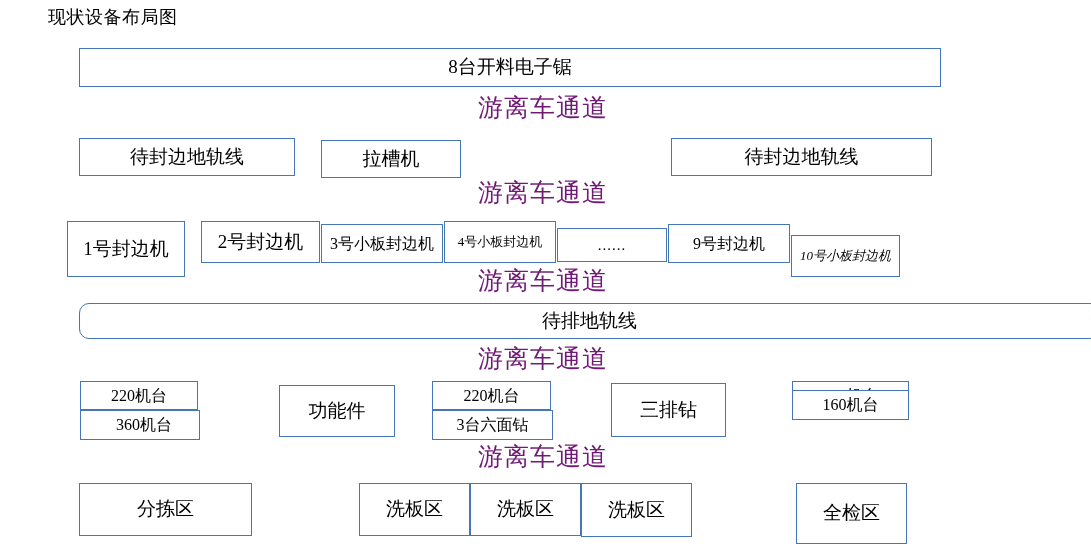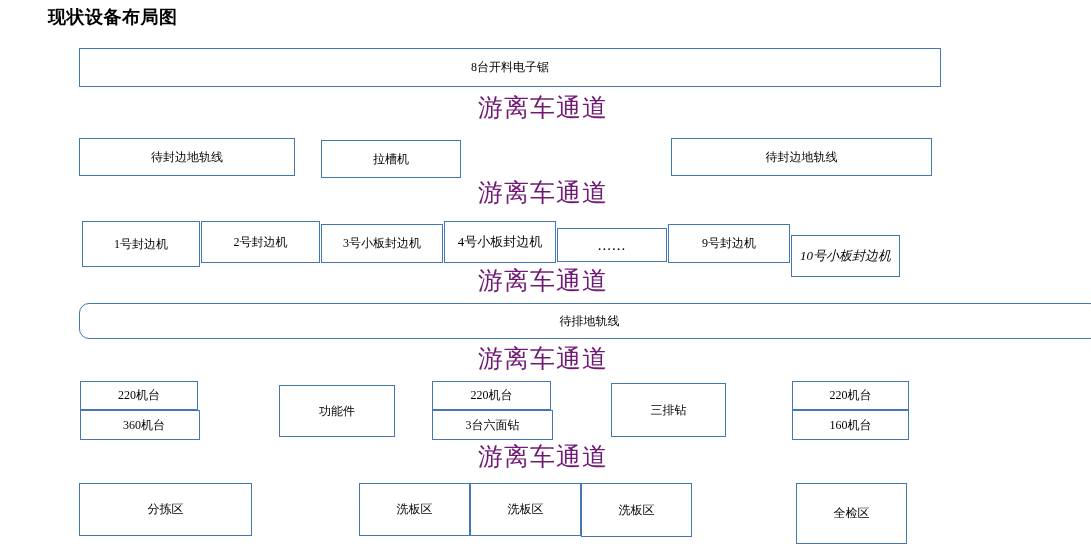--- a/index.html
+++ b/index.html
@@ -21,50 +21,50 @@
     left: 0; top: 0;
     width: 1091px;
     height: 559px;
   }
 
   .page-title {
     position: absolute;
     left: 48px;
     top: 6px;
     font-family: "Liberation Serif", "DejaVu Serif", serif;
-    font-weight: bold;
+    font-weight: normal;
     font-size: 18px;
     letter-spacing: 0.5px;
     line-height: 22px;
     color: #000000;
     white-space: nowrap;
   }
 
   
   .box {
     position: absolute;
     box-sizing: border-box;
     border: 1px solid #4576b5;
     background: #ffffff;
     display: flex;
     align-items: center;
     justify-content: center;
     text-align: center;
     font-family: "Liberation Serif", "DejaVu Serif", serif;
-    font-size: 12px;
+    font-size: 19px;
     line-height: 1.08;
     color: #000000;
     padding: 0 2px;
   }
 
   .box.small {
     font-size: 13px;
   }
   .box.medium {
-    font-size: 12px;
+    font-size: 16px;
   }
   .box.dots {
     font-size: 15px;
     letter-spacing: 1px;
   }
 
   
   .aisle-label {
     position: absolute;
     font-family: "Liberation Serif", "DejaVu Serif", serif;
@@ -85,40 +85,40 @@
   <div id="rows-host">
       <div>
         <div class="box" style="left: 79px; top: 48px; width: 862px; height: 39px;">8台开料电子锯</div>
       </div>
       <div>
         <div class="box" style="left: 79px; top: 138px; width: 216px; height: 38px;">待封边地轨线</div>
         <div class="box" style="left: 321px; top: 140px; width: 140px; height: 38px;">拉槽机</div>
         <div class="box" style="left: 671px; top: 138px; width: 261px; height: 38px;">待封边地轨线</div>
       </div>
       <div>
-        <div class="box" style="left: 82px; top: 221px; width: 118px; height: 46px; font-family: Liberation Serif, serif;">1号封边机</div>
+        <div class="box" style="left: 67px; top: 221px; width: 118px; height: 56px; font-family: Liberation Serif, serif;">1号封边机</div>
         <div class="box" style="left: 201px; top: 221px; width: 119px; height: 42px;">2号封边机</div>
         <div class="box medium" style="left: 321px; top: 224px; width: 122px; height: 39px;">3号小板封边机</div>
         <div class="box small" style="left: 444px; top: 221px; width: 112px; height: 42px;">4号小板封边机</div>
         <div class="box dots" style="left: 557px; top: 228px; width: 110px; height: 34px;">......</div>
         <div class="box medium" style="left: 668px; top: 224px; width: 122px; height: 39px;">9号封边机</div>
         <div class="box small" style="left: 791px; top: 235px; width: 109px; height: 42px; font-style: italic;">10号小板封边机</div>
       </div>
       <div>
         <div class="box" style="left: 79px; top: 303px; width: 1021px; height: 36px; border-radius: 10px;">待排地轨线</div>
       </div>
       <div>
         <div class="box medium" style="left: 80px; top: 381px; width: 118px; height: 29px;">220机台</div>
         <div class="box medium" style="left: 80px; top: 410px; width: 120px; height: 30px; padding-left: 10px;">360机台</div>
         <div class="box" style="left: 249px; top: 385px; width: 116px; height: 52px; margin-left: 30px;">功能件</div>
         <div class="box medium" style="left: 432px; top: 381px; width: 119px; height: 29px;">220机台</div>
         <div class="box medium" style="left: 432px; top: 410px; width: 121px; height: 30px;">3台六面钻</div>
         <div class="box" style="left: 611px; top: 383px; width: 115px; height: 54px; text-align: center;">三排钻</div>
         <div class="box medium" style="left: 792px; top: 381px; width: 117px; height: 29px;">220机台</div>
-        <div class="box medium" style="left: 792px; top: 410px; width: 117px; height: 30px;">160机台</div>
+        <div class="box medium" style="left: 792px; top: 390px; width: 117px; height: 30px;">160机台</div>
       </div>
       <div>
         <div class="box" style="left: 79px; top: 483px; width: 173px; height: 53px;">分拣区</div>
         <div class="box" style="left: 359px; top: 483px; width: 111px; height: 53px;">洗板区</div>
         <div class="box" style="left: 470px; top: 483px; width: 111px; height: 53px;">洗板区</div>
         <div class="box" style="left: 581px; top: 483px; width: 111px; height: 54px;">洗板区</div>
         <div class="box" style="left: 796px; top: 483px; width: 111px; height: 61px;">全检区</div>
       </div>
     </div>
   <div id="aisles-host">

